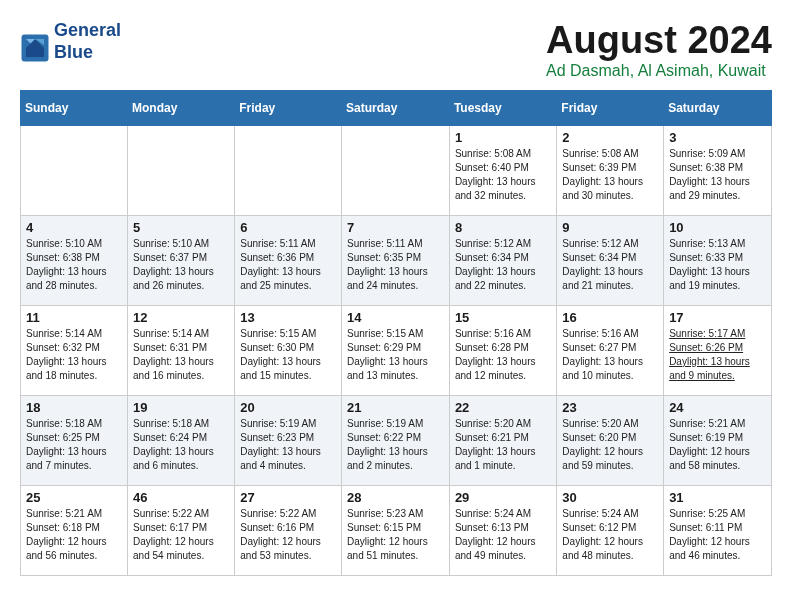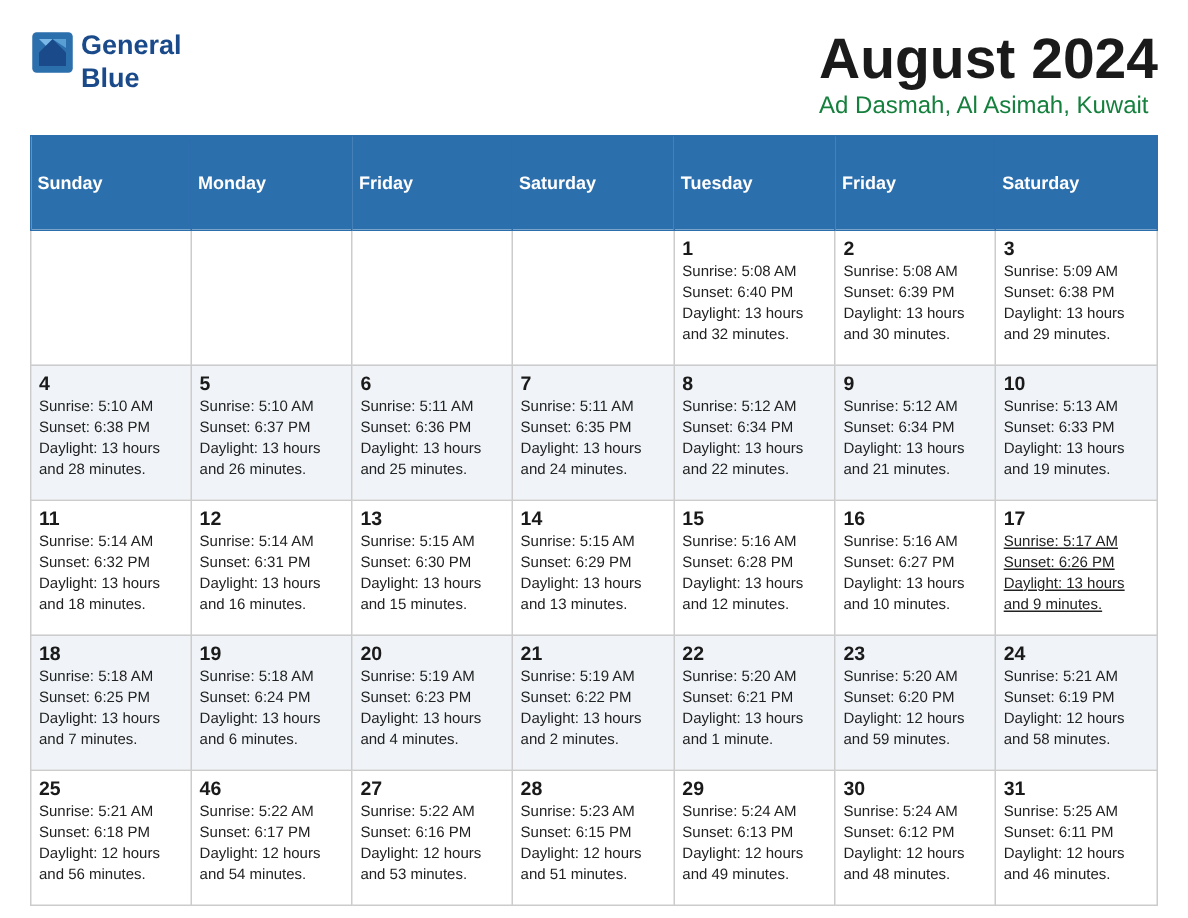--- a/index.html
+++ b/index.html
@@ -11,21 +11,21 @@
       padding: 20px;
     }
     .header {
       display: flex;
       justify-content: space-between;
       align-items: flex-start;
       margin-bottom: 10px;
     }
     .logo {
       display: flex;
-      align-items: flex-start;
+      align-items: flex-end;
     }
     .logo-text {
       font-size: 18px;
       font-weight: bold;
       color: #1a4a8a;
       line-height: 1.2;
     }
     .logo-icon {
       width: 30px;
       height: 30px;
@@ -47,21 +47,21 @@
     table {
       width: 100%;
       border-collapse: collapse;
       font-size: 10.5px;
     }
     thead tr {
       background-color: #2c6fad;
       color: white;
     }
     thead th {
-      padding: 24px 4px;
+      padding: 10px 4px;
       text-align: left;
       font-size: 12px;
       font-weight: bold;
       border: 1px solid #2c6fad;
     }
     tbody tr {
       vertical-align: top;
     }
     tbody tr:nth-child(odd) {
       background-color: #ffffff;

